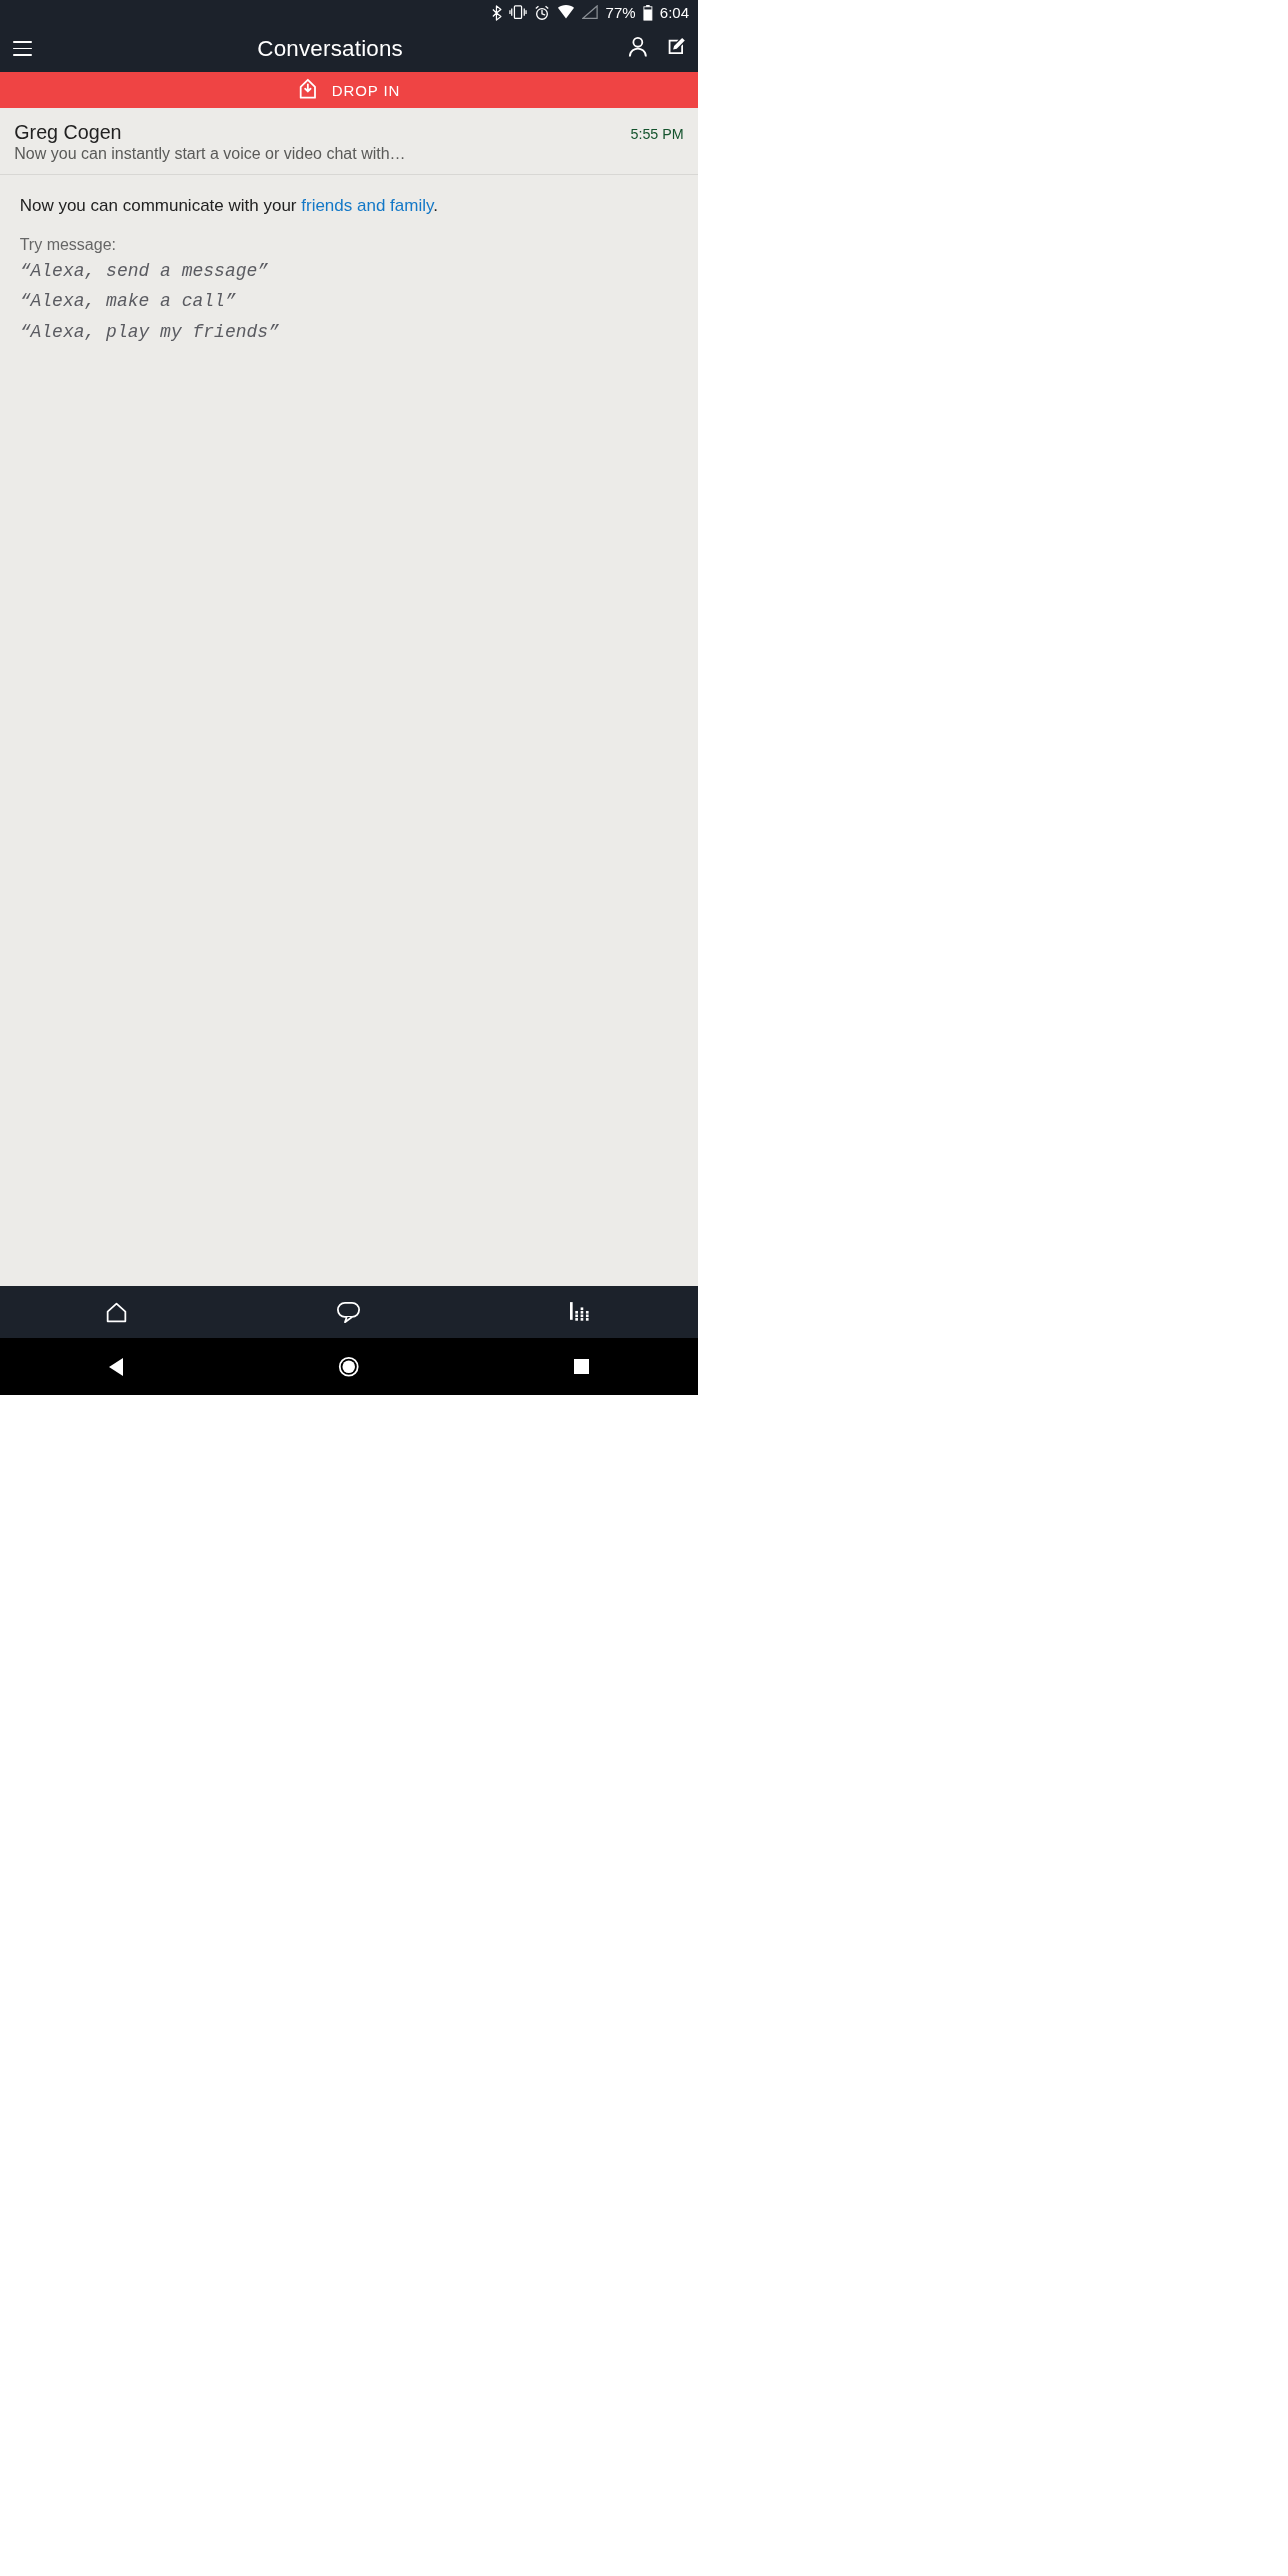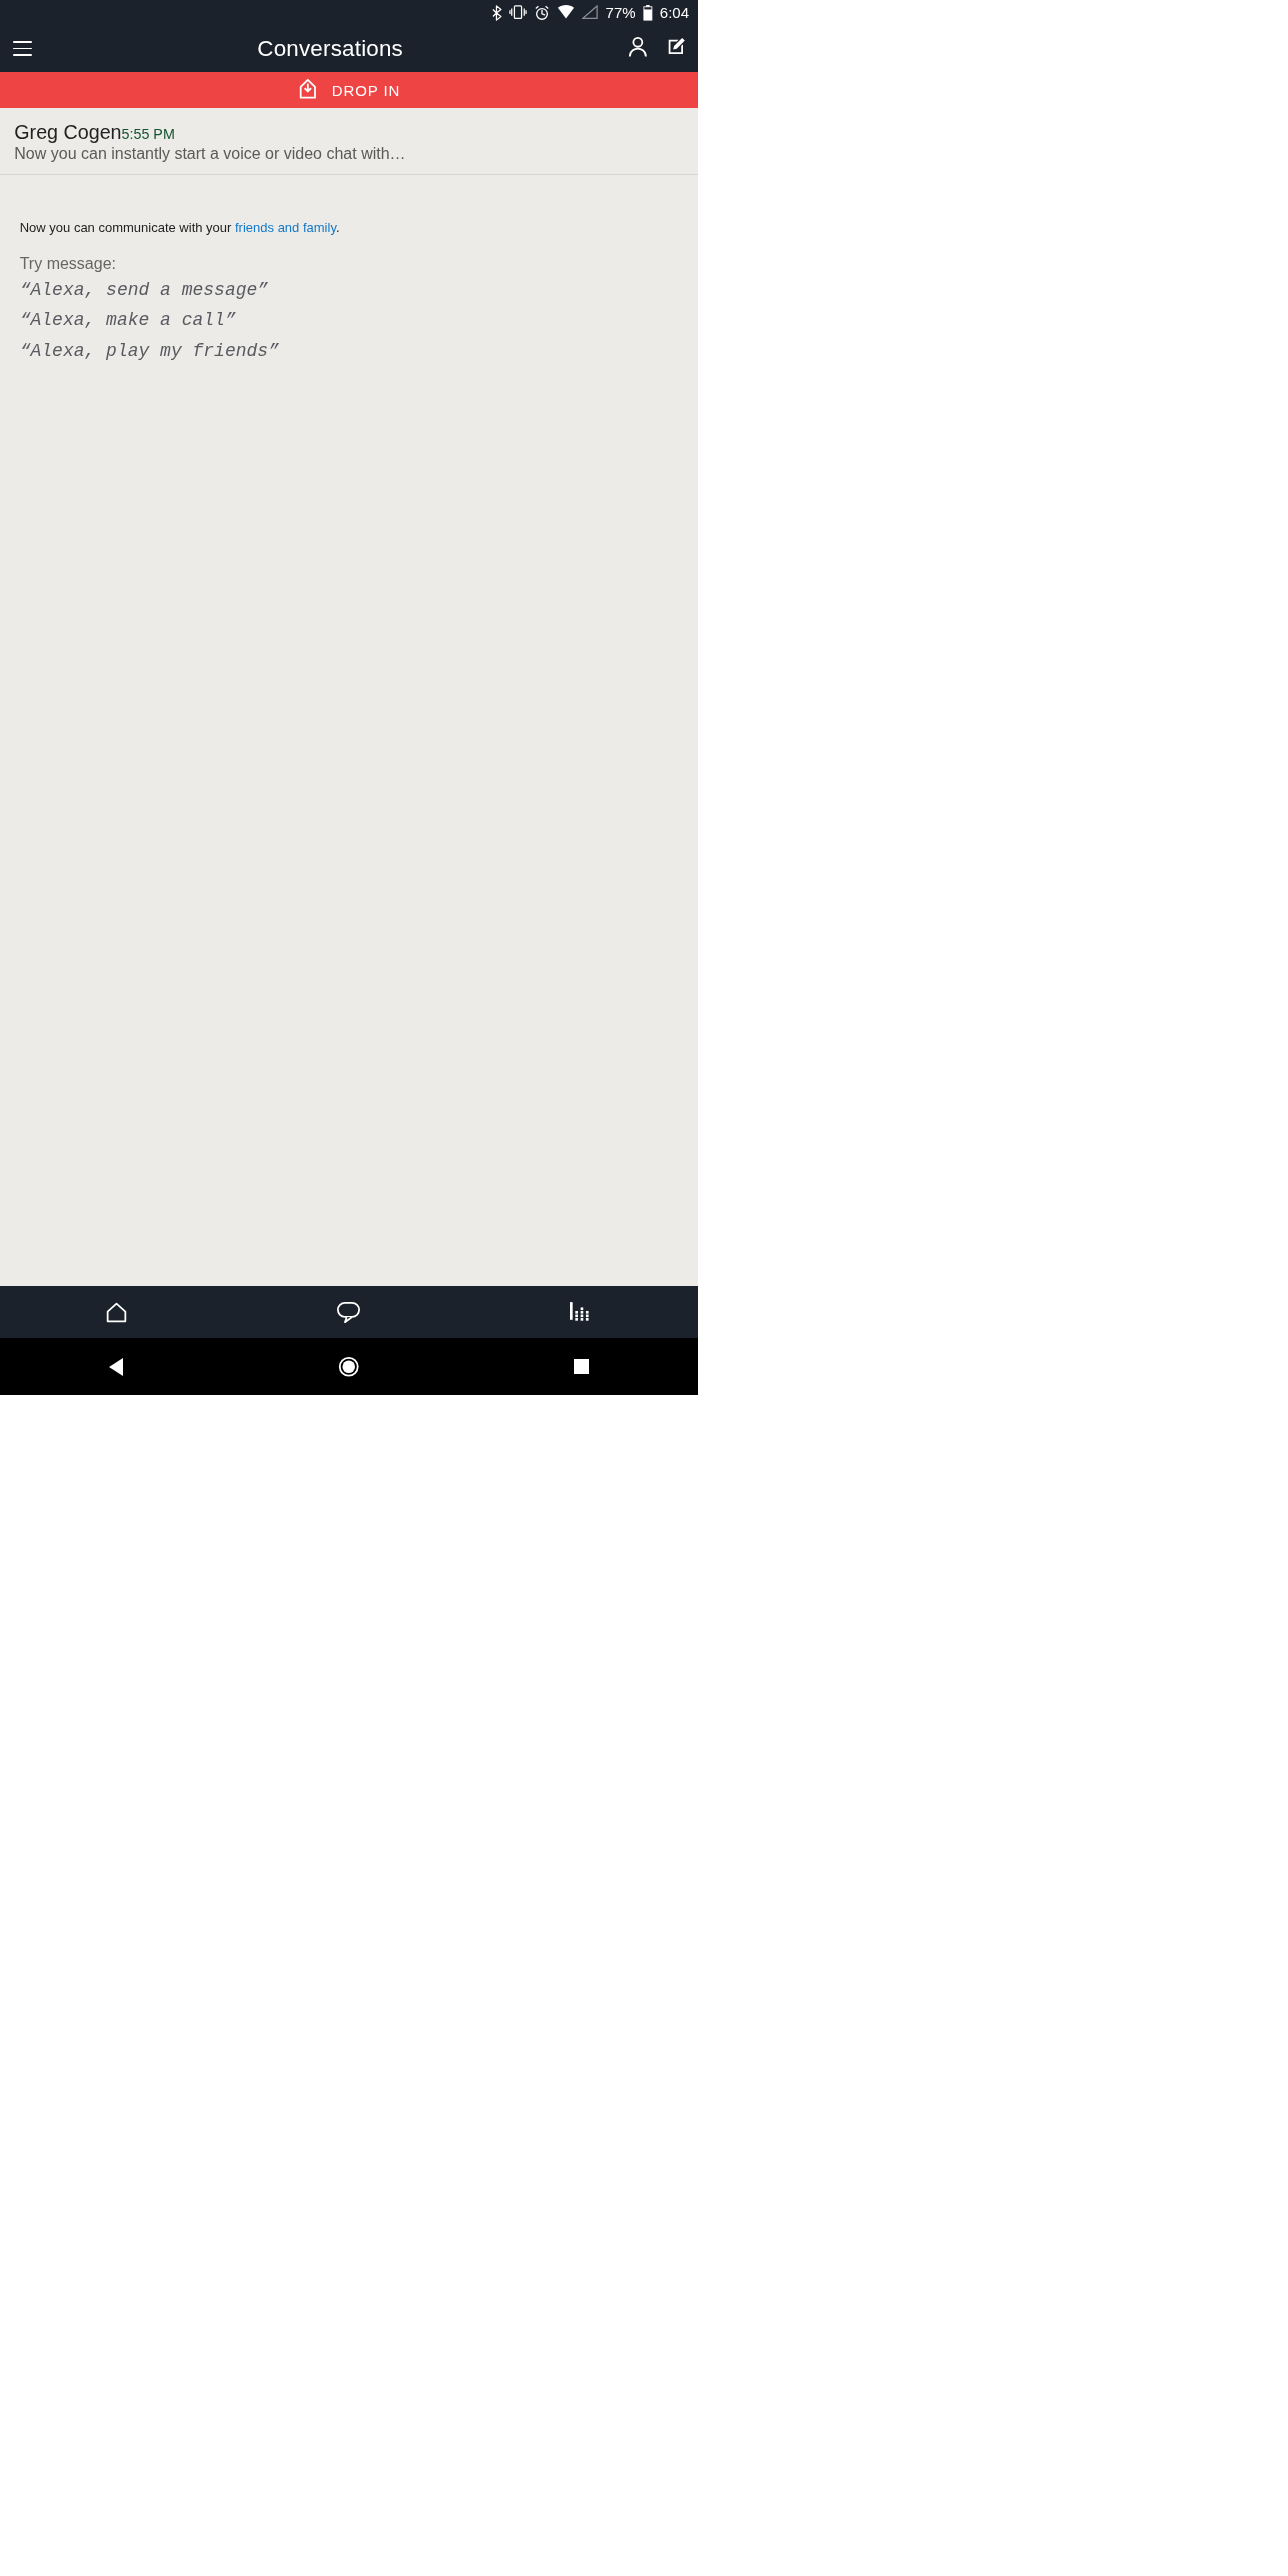--- a/index.html
+++ b/index.html
@@ -56,30 +56,30 @@
     .content {
       background: #ecebe8;
       height: calc(100% - 25px - 47px - 36px - 52px - 57px);
       overflow: hidden;
     }
 
     .conv-item {
       padding: 12.5px 14.3px 10.7px;
       border-bottom: 0.9px solid #d8d7d4;
     }
-    .conv-row1 { display: flex; align-items: baseline; }
+    .conv-row1 { display: flex; justify-content: space-between; align-items: baseline; }
     .conv-name { font-size: 19.7px; color: #222; font-weight: 400; }
     .conv-time { font-size: 14.3px; color: #14532d; }
     .conv-preview {
       font-size: 16px; color: #5a5a58; margin-top: 1.8px;
       white-space: nowrap; overflow: hidden; text-overflow: ellipsis;
     }
 
     .tips { padding: 21.5px 19.7px; }
-    .tips .lead { font-size: 13px; color: #222; margin-top: 24px; }
+    .tips .lead { font-size: 17px; color: #222; }
     .tips .lead .link { color: #1378c7; }
     .tips .try-label { margin-top: 19.7px; font-size: 16px; color: #666; }
     .tips .say {
       font-family: Liberation Mono, monospace;
       font-style: italic;
       font-size: 18px;
       color: #5a5b61;
       margin-top: 3.6px;
       line-height: 1.5;
     }

